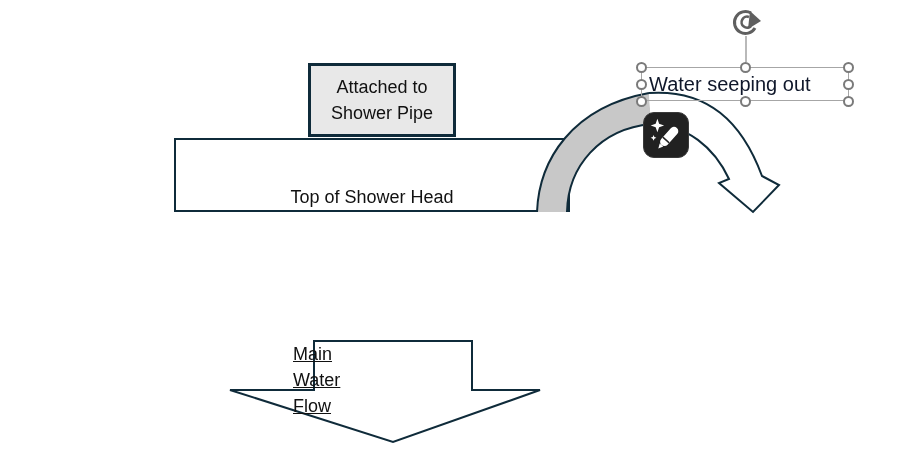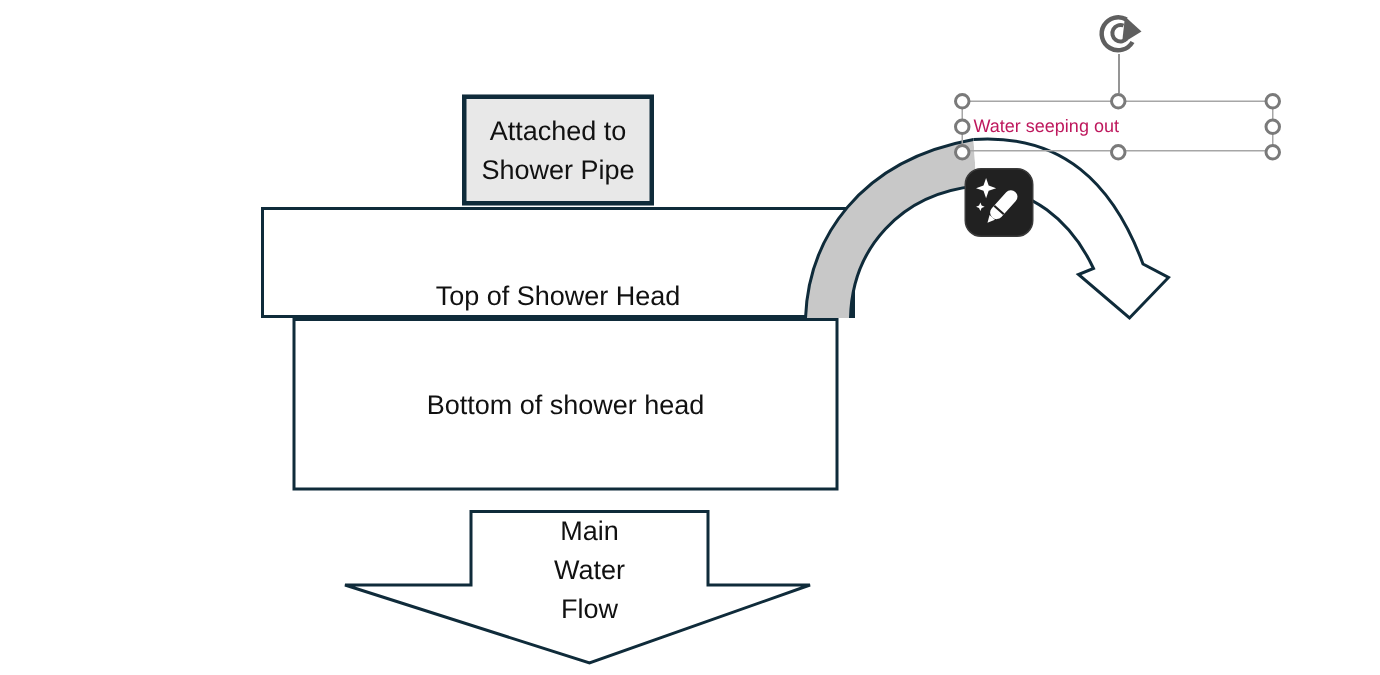--- a/index.html
+++ b/index.html
@@ -8,57 +8,54 @@
     font-family:"Liberation Sans", sans-serif;color:#111111;
   }
   .box{
     position:absolute;box-sizing:border-box;background:#ffffff;
     border:2px solid #0f2b3a;display:flex;align-items:center;justify-content:center;
     text-align:center;font-size:18px;line-height:26px;z-index:1;
   }
   .preline{white-space:pre-line;}
   .pipe-box{background:#e8e8e8;border-width:3px;}
   .vector-layer{position:absolute;left:0;top:0;z-index:2;pointer-events:none;}
-  .overlay-label{position:absolute;z-index:3;text-align:center;}
+  .overlay-label{position:absolute;z-index:3;text-decoration:underline;}
   .flow-label{left:293px;top:341px;width:200px;font-size:18px;line-height:26px;}
   .selection-rect{
     position:absolute;left:641px;top:67px;width:208px;height:34px;
     border:1px solid #a6a6a6;box-sizing:border-box;z-index:4;background:transparent;
   }
   .seep-label{
     position:absolute;left:649px;top:68px;width:196px;height:32px;line-height:32px;
-    font-size:12px;text-align:left;z-index:5;color:#be185d;
+    font-size:20px;text-align:left;z-index:5;color:#0f172a;
   }
   .handle{
     position:absolute;width:11px;height:11px;border-radius:50%;
     background:#ffffff;border:2px solid #7a7a7a;box-sizing:border-box;z-index:6;
   }
   .designer-btn{
     position:absolute;left:643px;top:112px;width:46px;height:46px;border-radius:11px;
     background:#212121;border:1px solid #3a3a3a;box-sizing:border-box;z-index:6;
     display:flex;align-items:center;justify-content:center;cursor:pointer;
   }
 </style>
 </head>
 <body>
 
 <div class="canvas">
 
-  <div class="box pipe-box" style="left:308px;top:63px;width:128px;height:74px;">
+  <div class="box pipe-box" style="left:308px;top:63px;width:148px;height:74px;">
     <span class="preline">Attached to
 Shower Pipe</span>
   </div>
 
   <div class="box" style="left:174px;top:138px;width:396px;height:74px;align-items:flex-end;">
     <span>Top of Shower Head</span>
   </div>
 
-  <div class="box" style="left:195px;top:212px;width:364px;height:115px;">
-    <span>Bottom of shower head</span>
-  </div>
 
   <svg class="vector-layer" width="920" height="450" viewBox="0 0 920 450">
 
     <path d="M 314,341 L 472,341 L 472,390 L 540,390 L 393,442 L 230,390 L 314,390 Z" fill="#ffffff" stroke="#0f2b3a" stroke-width="2" stroke-linejoin="miter"></path>
 
     <g>
       <path d="M 537,212 C 539,160 572,107 649,93 L 651,124 C 600,129 568,166 567,212 Z" fill="#c8c8c8" stroke="none"></path>
       <path d="M 537,212 C 539,160 572,107 649,93" fill="none" stroke="#0f2b3a" stroke-width="2"></path>
       <path d="M 651,124 C 600,129 568,166 567,212" fill="none" stroke="#0f2b3a" stroke-width="2"></path>
 

